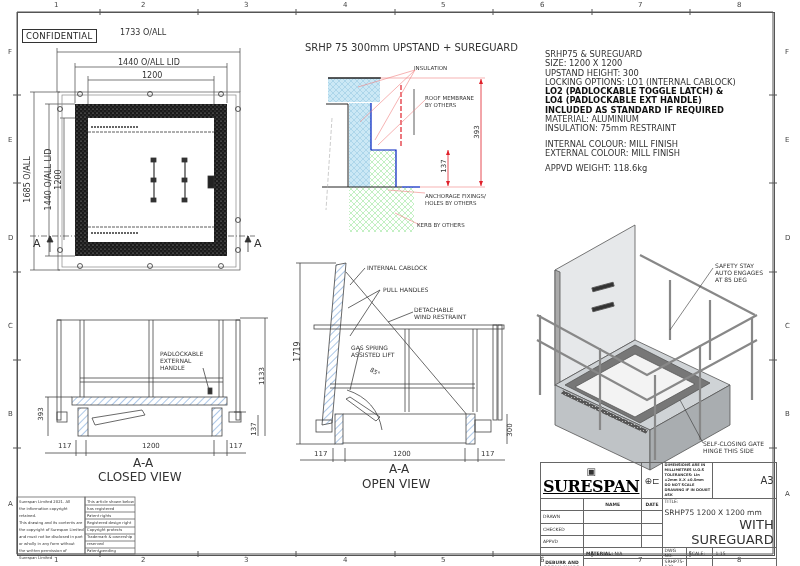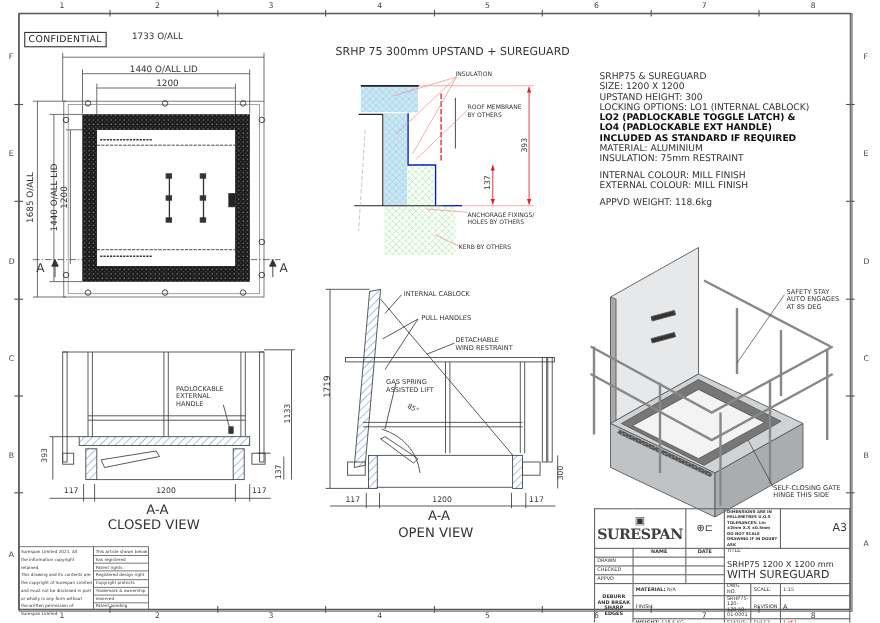--- a/index.html
+++ b/index.html
@@ -2,25 +2,25 @@
 <html><head>
 <meta charset="utf-8">
 <style>
   html,body{margin:0;padding:0;background:#fff;}
   body{width:800px;height:566px;position:relative;overflow:hidden;font-family:"DejaVu Sans",sans-serif;color:#222;}
   .abs{position:absolute;}
   .t{position:absolute;white-space:nowrap;font-family:"DejaVu Sans",sans-serif;color:#333;}
   .frame{position:absolute;left:17px;top:12px;width:756px;height:542px;border:1px solid #555;}
   .zone-lbl{position:absolute;font-size:7px;color:#444;}
   .conf{position:absolute;left:22px;top:29px;border:1px solid #333;font-size:8.5px;padding:1px 3px;letter-spacing:0.3px;}
-  .spec{position:absolute;left:545px;top:65px;font-size:8.3px;line-height:9.3px;color:#333;}
+  .spec{position:absolute;left:545px;top:50px;font-size:8.3px;line-height:9.3px;color:#333;}
   .spec .b{font-weight:bold;color:#111;}
   .tb{position:absolute;border-collapse:collapse;font-size:4.5px;color:#333;}
   .tb td{border:1px solid #666;padding:0 2px;vertical-align:middle;}
-  .logo{color:#404040;font-family:"DejaVu Serif",serif;font-weight:bold;font-size:13px;letter-spacing:-0.5px;}
+  .logo{color:#000000;font-family:"DejaVu Serif",serif;font-weight:bold;font-size:16px;text-decoration:underline;letter-spacing:-0.5px;}
   .red{color:#d40000;}
   svg{position:absolute;left:0;top:0;}
 </style>
 </head>
 <body>
 
 <svg width="800" height="566" viewBox="0 0 800 566">
 
   <g stroke="#555" stroke-width="1">
     <line x1="17" y1="12" x2="773" y2="12"></line>
@@ -420,21 +420,21 @@
     </td>
     <td style="font-size:10px;text-align:center;padding-left:47px;">A3</td>
   </tr>
   <tr style="height:8px;">
     <td style="width:28px;"></td>
     <td style="width:40px;text-align:center;font-weight:bold;">NAME</td>
     <td style="width:48px;text-align:center;font-weight:bold;">DATE</td>
     <td colspan="3" rowspan="4" style="vertical-align:top;">
       <div>TITLE:</div>
       <div style="font-size:7.5px;text-align:left;margin-top:4px;">SRHP75 1200 X 1200 mm</div>
-      <div style="font-size:10px;text-align:left;">WITH SUREGUARD</div>
+      <div style="font-size:13px;text-align:right;">WITH SUREGUARD</div>
     </td>
   </tr>
   <tr style="height:8px;">
         <td>DRAWN</td>
         <td></td>
         <td></td>
       </tr>
   <tr style="height:8px;">
         <td>CHECKED</td>
         <td></td>

